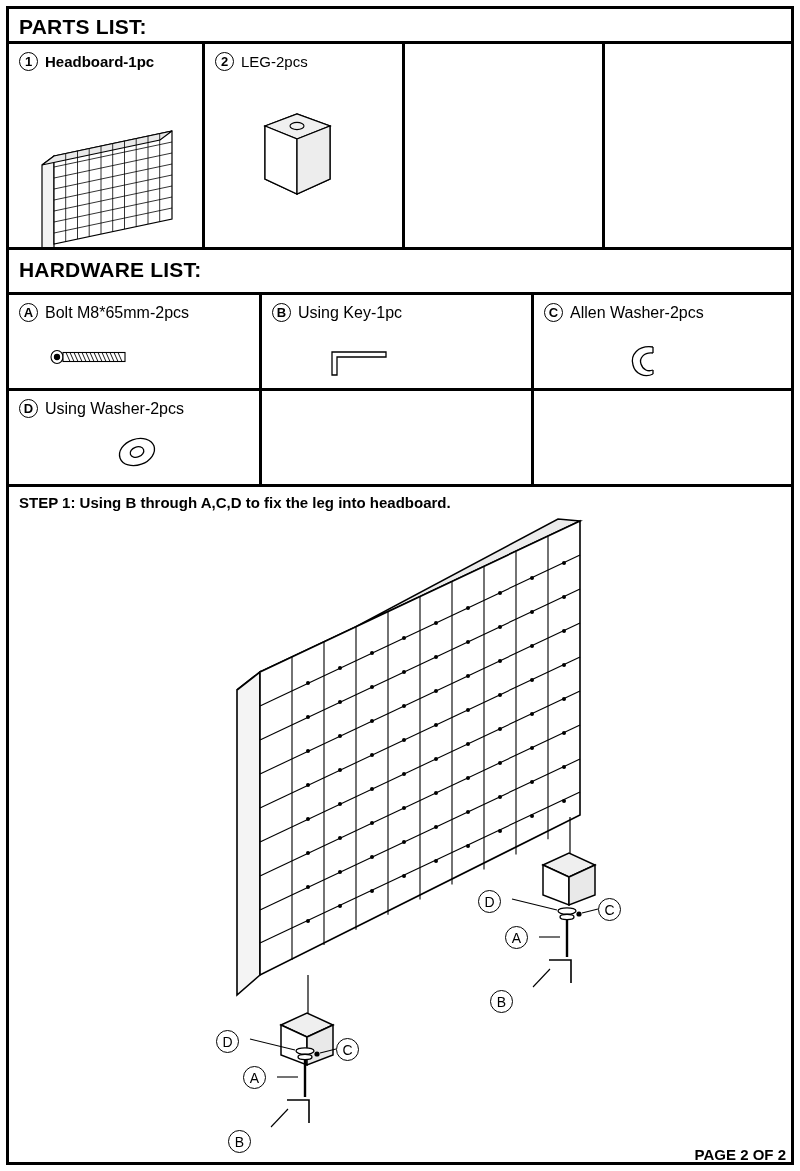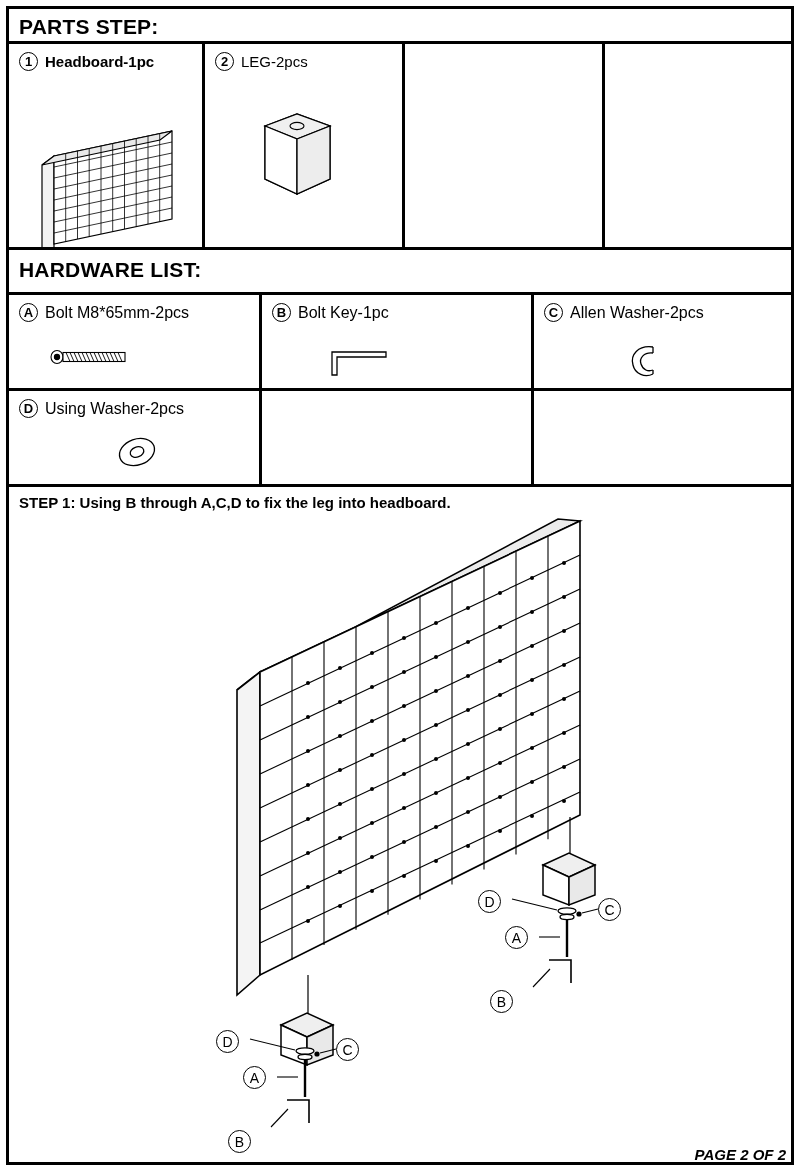--- a/index.html
+++ b/index.html
@@ -93,21 +93,20 @@
     font-weight: bold;
     padding: 8px 0 0 10px;
   }
 
   .page-num {
     position: absolute;
     right: 14px;
     bottom: 8px;
     font-size: 15px;
     font-weight: bold;
-    font-style: italic;
   }
 
   .abs { position: absolute; }
 
   
   .callout {
     position: absolute;
     width: 23px;
     height: 23px;
     border: 1.6px solid #000;
@@ -122,21 +121,21 @@
     line-height: 1;
   }
 </style>
 </head>
 <body>
 
 <div id="page">
   <div class="frame"></div>
 
   <div class="abs" style="left:9px; top:9px; width:782px; height:32px;">
-    <div class="section-title">PARTS STEP:</div>
+    <div class="section-title">PARTS LIST:</div>
   </div>
   <div class="hline" style="top:41px; left:6px; width:788px;"></div>
 
   <div class="abs" style="left:9px; top:44px; width:782px; height:203px;">
     <div class="row" style="height:203px;">
 
       <div class="cell" style="width:196px;">
         <div class="cell-head">
           <div class="badge">1</div>
           <div class="lbl-bold">Headboard-1pc</div>
@@ -235,21 +234,21 @@
             <line x1="101" y1="57.5" x2="105" y2="66.5"></line>
             <line x1="105" y1="57.5" x2="109" y2="66.5"></line>
             <line x1="109" y1="57.5" x2="113" y2="66.5"></line>
           </g>
         </svg>
       </div>
 
       <div class="cell" style="width:272px;">
         <div class="cell-head">
           <div class="badge">B</div>
-          <div class="lbl-lg">Bolt Key-1pc</div>
+          <div class="lbl-lg">Using Key-1pc</div>
         </div>
         <svg class="art" width="272" height="93" viewBox="0 0 272 93">
           <g stroke="#000" stroke-width="1.3" fill="none">
             <path d="M70,57 L124,57 L124,62 L75,62 L75,80 L70,80 Z" fill="#ffffff"></path>
           </g>
         </svg>
       </div>
 
       <div class="cell" style="width:257px;">
         <div class="cell-head">

